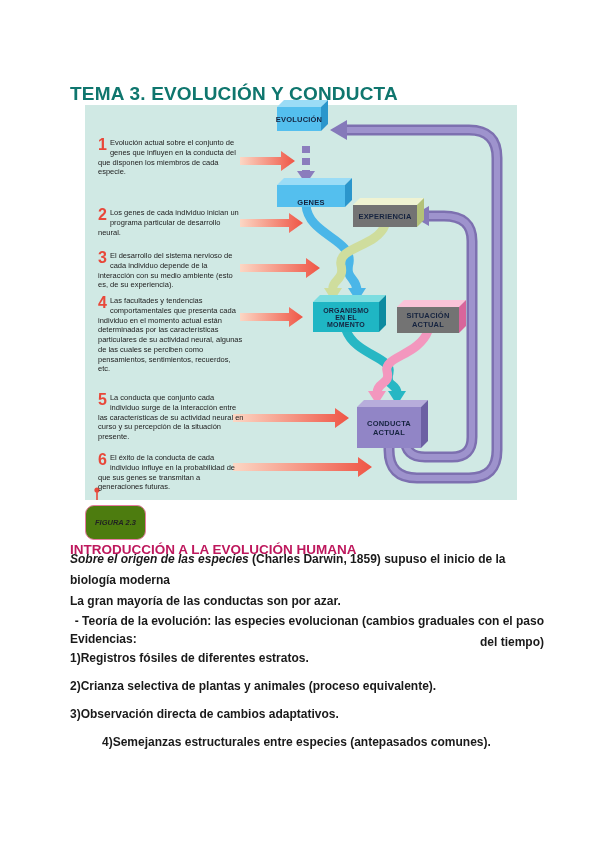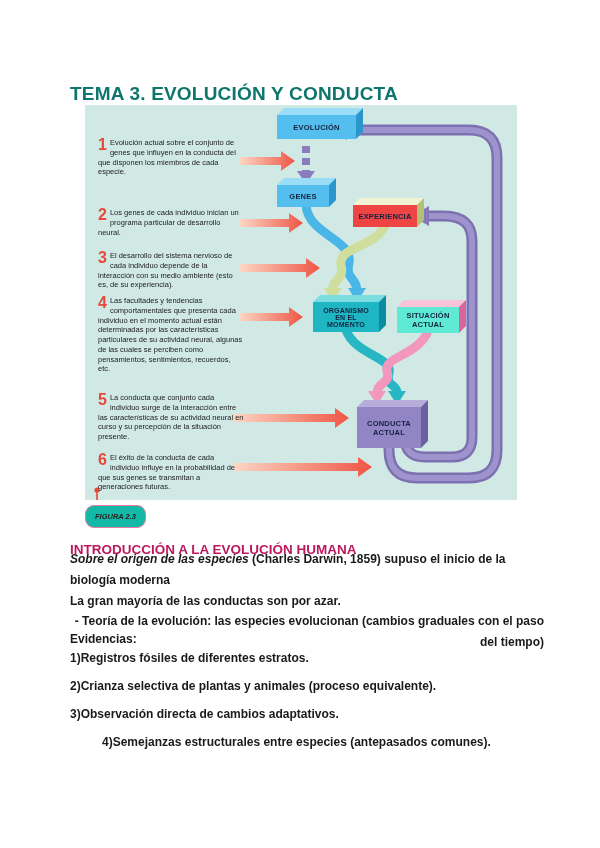--- a/index.html
+++ b/index.html
@@ -20,29 +20,29 @@
   .box3d{position:absolute;display:flex;align-items:center;justify-content:center;
          text-align:center;font-weight:bold;font-size:7.5px;color:#15233f;
          letter-spacing:.2px;}
   .box3d .lbl{white-space:pre-line;position:relative;z-index:2;}
   .box3d::before{content:"";position:absolute;left:0;top:-7px;width:100%;height:7px;
                  background:var(--top);transform:skewX(-45deg);transform-origin:0 100%;}
   .box3d::after{content:"";position:absolute;right:-7px;top:0;width:7px;height:100%;
                 background:var(--side);transform:skewY(-45deg);transform-origin:0 0;}
 
   .b-evolucion,.b-genes{background:#54bfee;--top:#9bdcf6;--side:#2b96cc;}
-  .b-experiencia{background:#ef4444;--top:#eff3d2;--side:#b3c178;}
+  .b-experiencia{background:#737373;--top:#eff3d2;--side:#b3c178;}
   .b-organismo{background:#1fb6c4;--top:#7cdde0;--side:#0d8ba0;}
-  .b-situacion{background:#5eead4;--top:#fac3d8;--side:#d8659b;}
+  .b-situacion{background:#737373;--top:#fac3d8;--side:#d8659b;}
   .b-conducta{background:#9185c6;--top:#b7addb;--side:#6c60a3;}
 
   
   .caption{position:absolute;left:85px;top:505px;display:flex;align-items:center;gap:10px;}
-  .cap-pill{border:1.3px solid #e87aa0;border-radius:9px;padding:6px 9px;
-            font-size:7.5px;font-weight:bold;font-style:italic;color:#222;background:#14b8a6;}
+  .cap-pill{border:1.3px solid #e87aa0;border-radius:9px;padding:12px 9px;
+            font-size:7.5px;font-weight:bold;font-style:italic;color:#222;background:#4d7c0f;}
   .cap-text{font-size:7.5px;color:#333;}
 
   
   .h2{position:absolute;left:70px;top:531px;font-size:13.5px;font-weight:bold;color:#be185d;}
   .bodyp{position:absolute;left:70px;width:474px;font-size:12px;line-height:1.75;margin:0;font-weight:bold;}
 </style>
 </head>
 <body>
 
 <h1 class="page-title">TEMA 3. EVOLUCIÓN Y CONDUCTA</h1>
@@ -120,24 +120,24 @@
   </div>
   <div class="step" style="left:13px;top:288px;">
     <span class="num">5</span>
     <span>La conducta que conjunto cada individuo surge de la interacción entre las características de su actividad neural en curso y su percepción de la situación presente.</span>
   </div>
   <div class="step" style="left:13px;top:348px;">
     <span class="num">6</span>
     <span>El éxito de la conducta de cada individuo influye en la probabilidad de que sus genes se transmitan a generaciones futuras.</span>
   </div>
 
-  <div class="box3d b-evolucion" style="left:192px;top:10px;width:79px;height:24px;">
+  <div class="box3d b-evolucion" style="left:192px;top:2px;width:44px;height:24px;">
     <span class="lbl">EVOLUCIÓN</span>
   </div>
-  <div class="box3d b-genes" style="left:192px;top:80px;width:52px;height:22px;">
+  <div class="box3d b-genes" style="left:192px;top:80px;width:68px;height:22px;align-items:flex-end;">
     <span class="lbl">GENES</span>
   </div>
   <div class="box3d b-experiencia" style="left:268px;top:100px;width:64px;height:22px;">
     <span class="lbl">EXPERIENCIA</span>
   </div>
   <div class="box3d b-organismo" style="left:228px;top:197px;width:66px;height:30px;font-size:7px;">
     <span class="lbl">ORGANISMO
 EN EL
 MOMENTO</span>
   </div>

